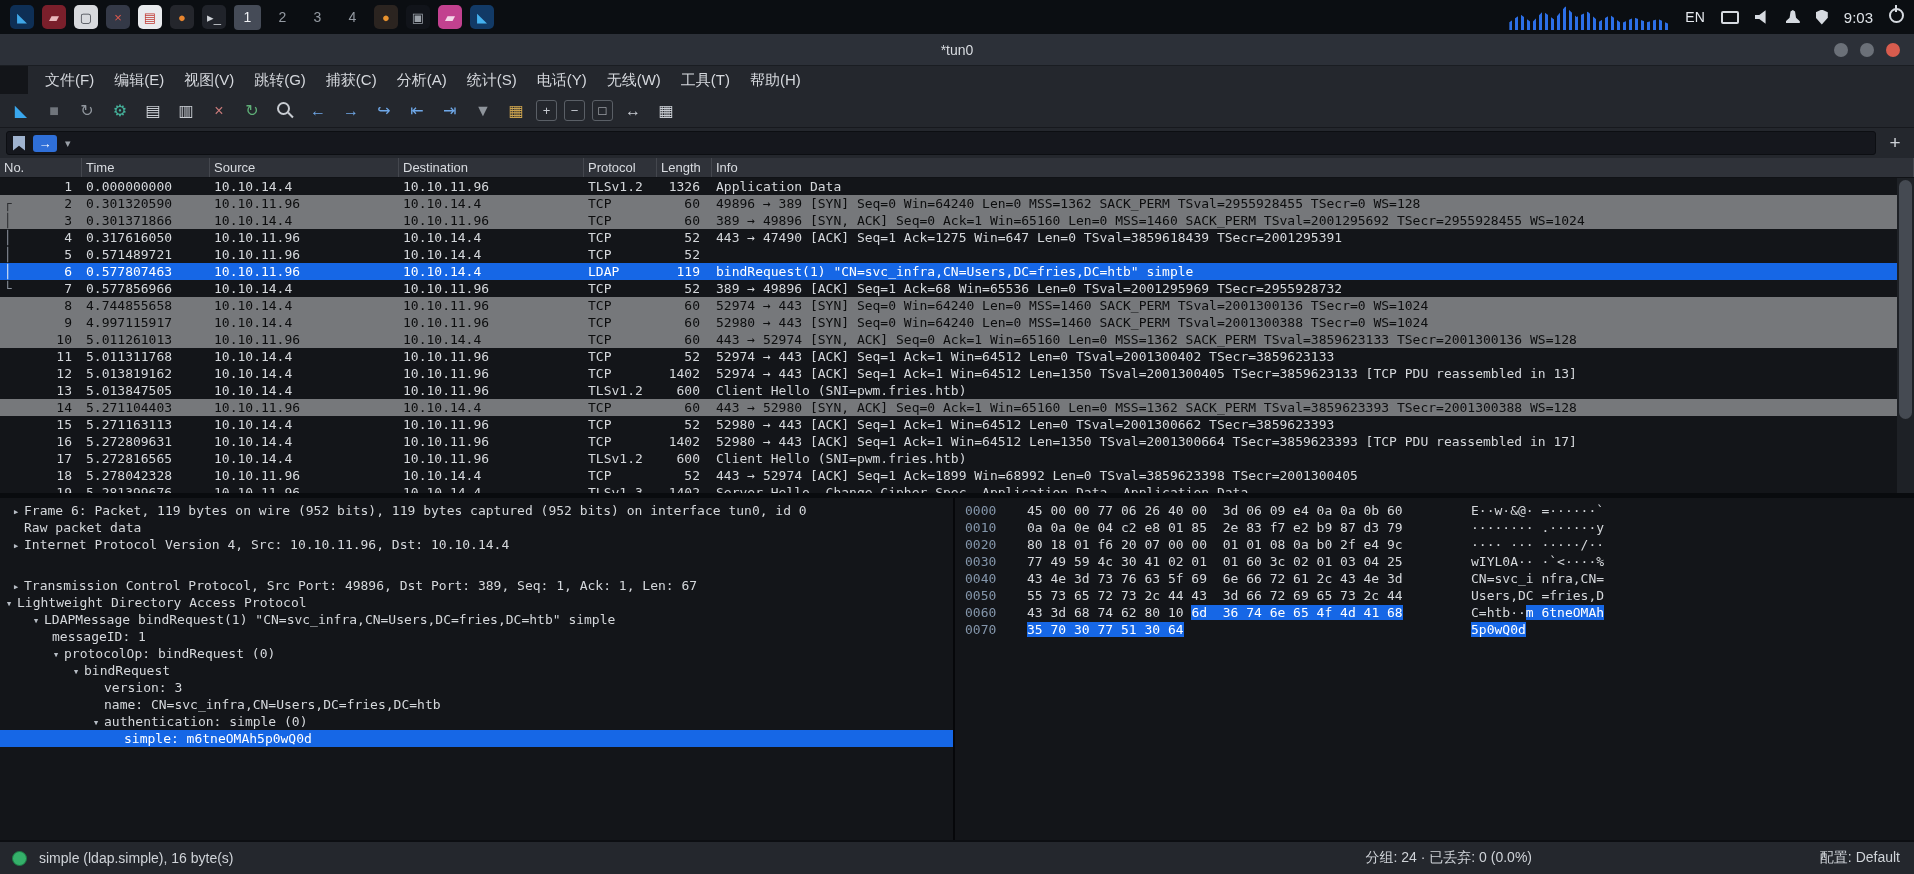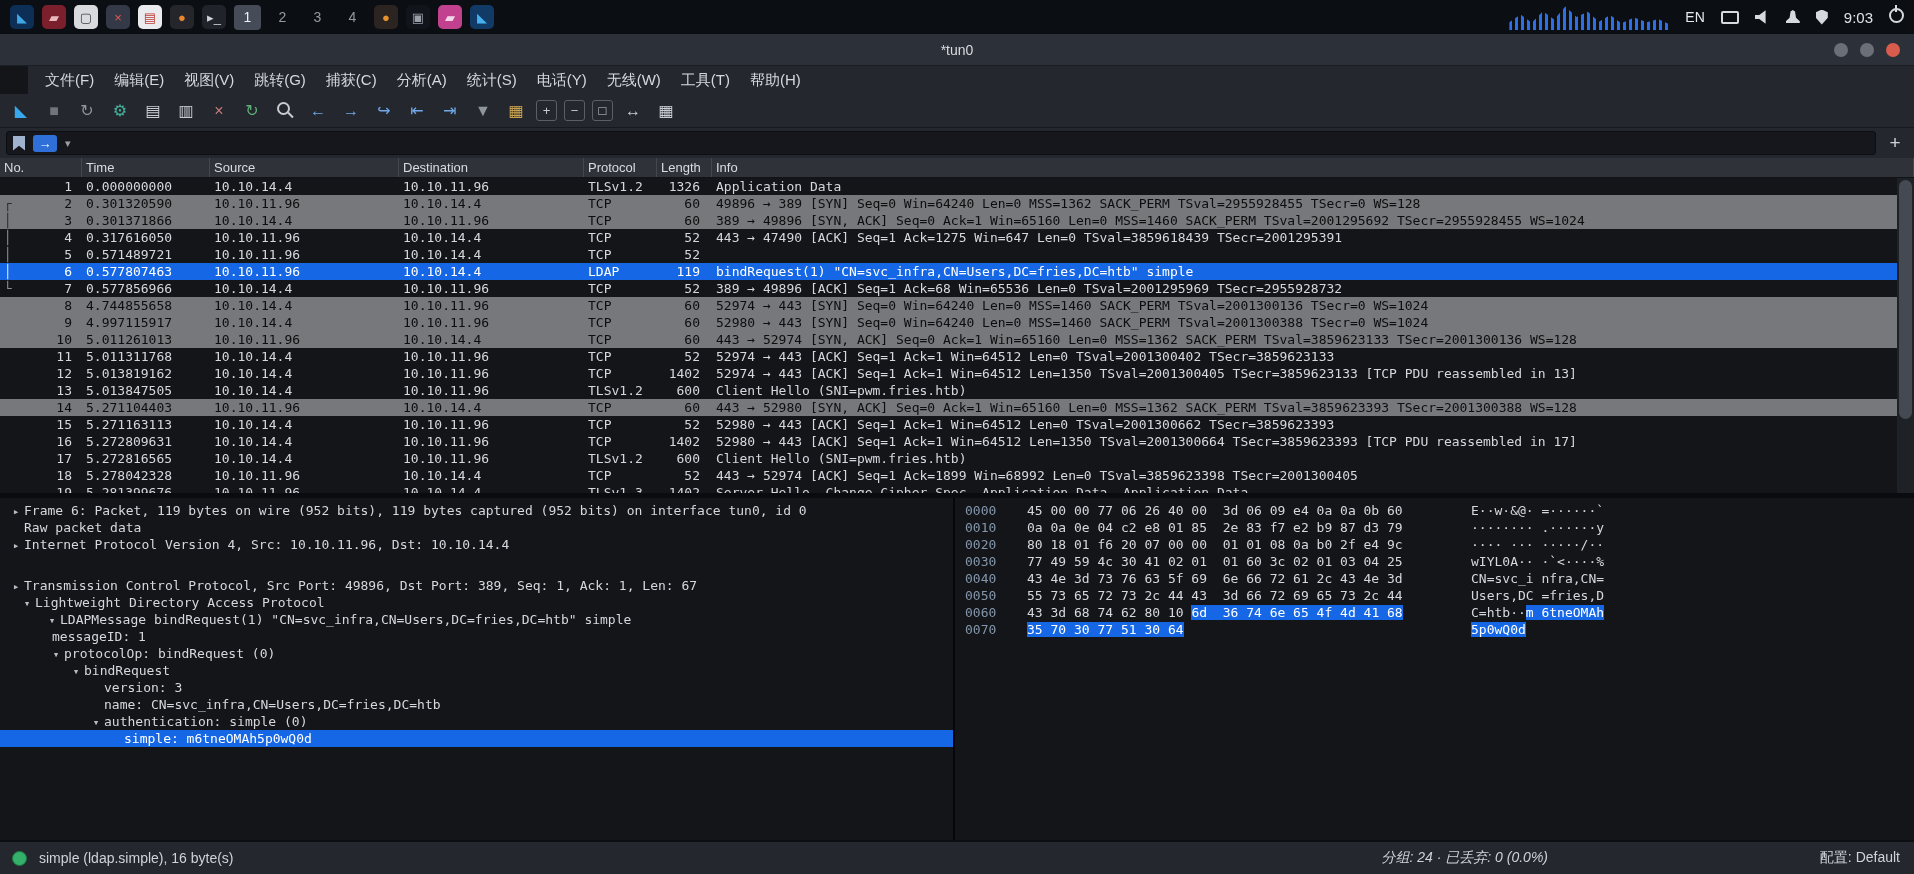--- a/index.html
+++ b/index.html
@@ -98,21 +98,21 @@
   .hline{height:17px;line-height:17px;white-space:pre;}
   .hoff{color:#8496ab;display:inline-block;width:46px;margin-right:16px;}
   .hexcol{display:inline-block;width:382px;white-space:pre;}
   .asccol{display:inline-block;margin-left:62px;white-space:pre;}
   .hl{background:#1667e6;color:#fff;}
 
   
   .statusbar{height:34px;background:#24272d;border-top:2px solid #0c0e12;display:flex;align-items:center;
              padding:0 12px;gap:12px;font-size:14px;color:#cfd3d8;position:relative;}
   .sb-expert{width:15px;height:15px;border-radius:50%;background:#35b06a;border:1px solid #1c7a44;}
-  .sb-mid{position:absolute;right:366px;font-style:italic;}
+  .sb-mid{position:absolute;right:382px;}
   .sb-right{position:absolute;right:14px;}
 </style>
 </head>
 <body>
 
 <div class="screen">
 
   <div class="taskbar">
     <div class="tb-left" id="tb-launchers">
         <span class="app-ic" style="background: rgb(14, 47, 85); color: rgb(63, 167, 232);">◣</span>
@@ -394,22 +394,22 @@
       </div>
 
     <div class="splitter"></div>
 
     <div class="bottom-panes">
       <div class="details-pane" id="details-pane">
           <div class="dline" style="padding-left: 8px;"><span class="dexp">▸</span><span>Frame 6: Packet, 119 bytes on wire (952 bits), 119 bytes captured (952 bits) on interface tun0, id 0</span></div>
           <div class="dline" style="padding-left: 8px;"><span class="dexp"></span><span>Raw packet data</span></div>
           <div class="dline" style="padding-left: 8px;"><span class="dexp">▸</span><span>Internet Protocol Version 4, Src: 10.10.11.96, Dst: 10.10.14.4</span></div>
           <div class="dline" style="padding-left: 8px; margin-top: 24px;"><span class="dexp">▸</span><span>Transmission Control Protocol, Src Port: 49896, Dst Port: 389, Seq: 1, Ack: 1, Len: 67</span></div>
-          <div class="dline" style="padding-left: 19px;"><span class="dexp">▾</span><span>Lightweight Directory Access Protocol</span></div>
-          <div class="dline" style="padding-left: 44px;"><span class="dexp">▾</span><span>LDAPMessage bindRequest(1) "CN=svc_infra,CN=Users,DC=fries,DC=htb" simple</span></div>
+          <div class="dline" style="padding-left: 1px;"><span class="dexp">▾</span><span>Lightweight Directory Access Protocol</span></div>
+          <div class="dline" style="padding-left: 28px;"><span class="dexp">▾</span><span>LDAPMessage bindRequest(1) "CN=svc_infra,CN=Users,DC=fries,DC=htb" simple</span></div>
           <div class="dline" style="padding-left: 36px;"><span class="dexp"></span><span>messageID: 1</span></div>
           <div class="dline" style="padding-left: 48px;"><span class="dexp">▾</span><span>protocolOp: bindRequest (0)</span></div>
           <div class="dline" style="padding-left: 68px;"><span class="dexp">▾</span><span>bindRequest</span></div>
           <div class="dline" style="padding-left: 88px;"><span class="dexp"></span><span>version: 3</span></div>
           <div class="dline" style="padding-left: 88px;"><span class="dexp"></span><span>name: CN=svc_infra,CN=Users,DC=fries,DC=htb</span></div>
           <div class="dline" style="padding-left: 88px;"><span class="dexp">▾</span><span>authentication: simple (0)</span></div>
           <div class="dline selected" style="padding-left: 108px;"><span class="dexp"></span><span>simple: m6tneOMAh5p0wQ0d</span></div>
         </div>
       <div class="hex-pane" id="hex-pane">
           <div class="hline"><span class="hoff">0000</span><span class="hexcol"><span>45 00 00 77 06 26 40 00  3d 06 09 e4 0a 0a 0b 60</span></span><span class="asccol"><span>E··w·&amp;@· =······`</span></span></div>

